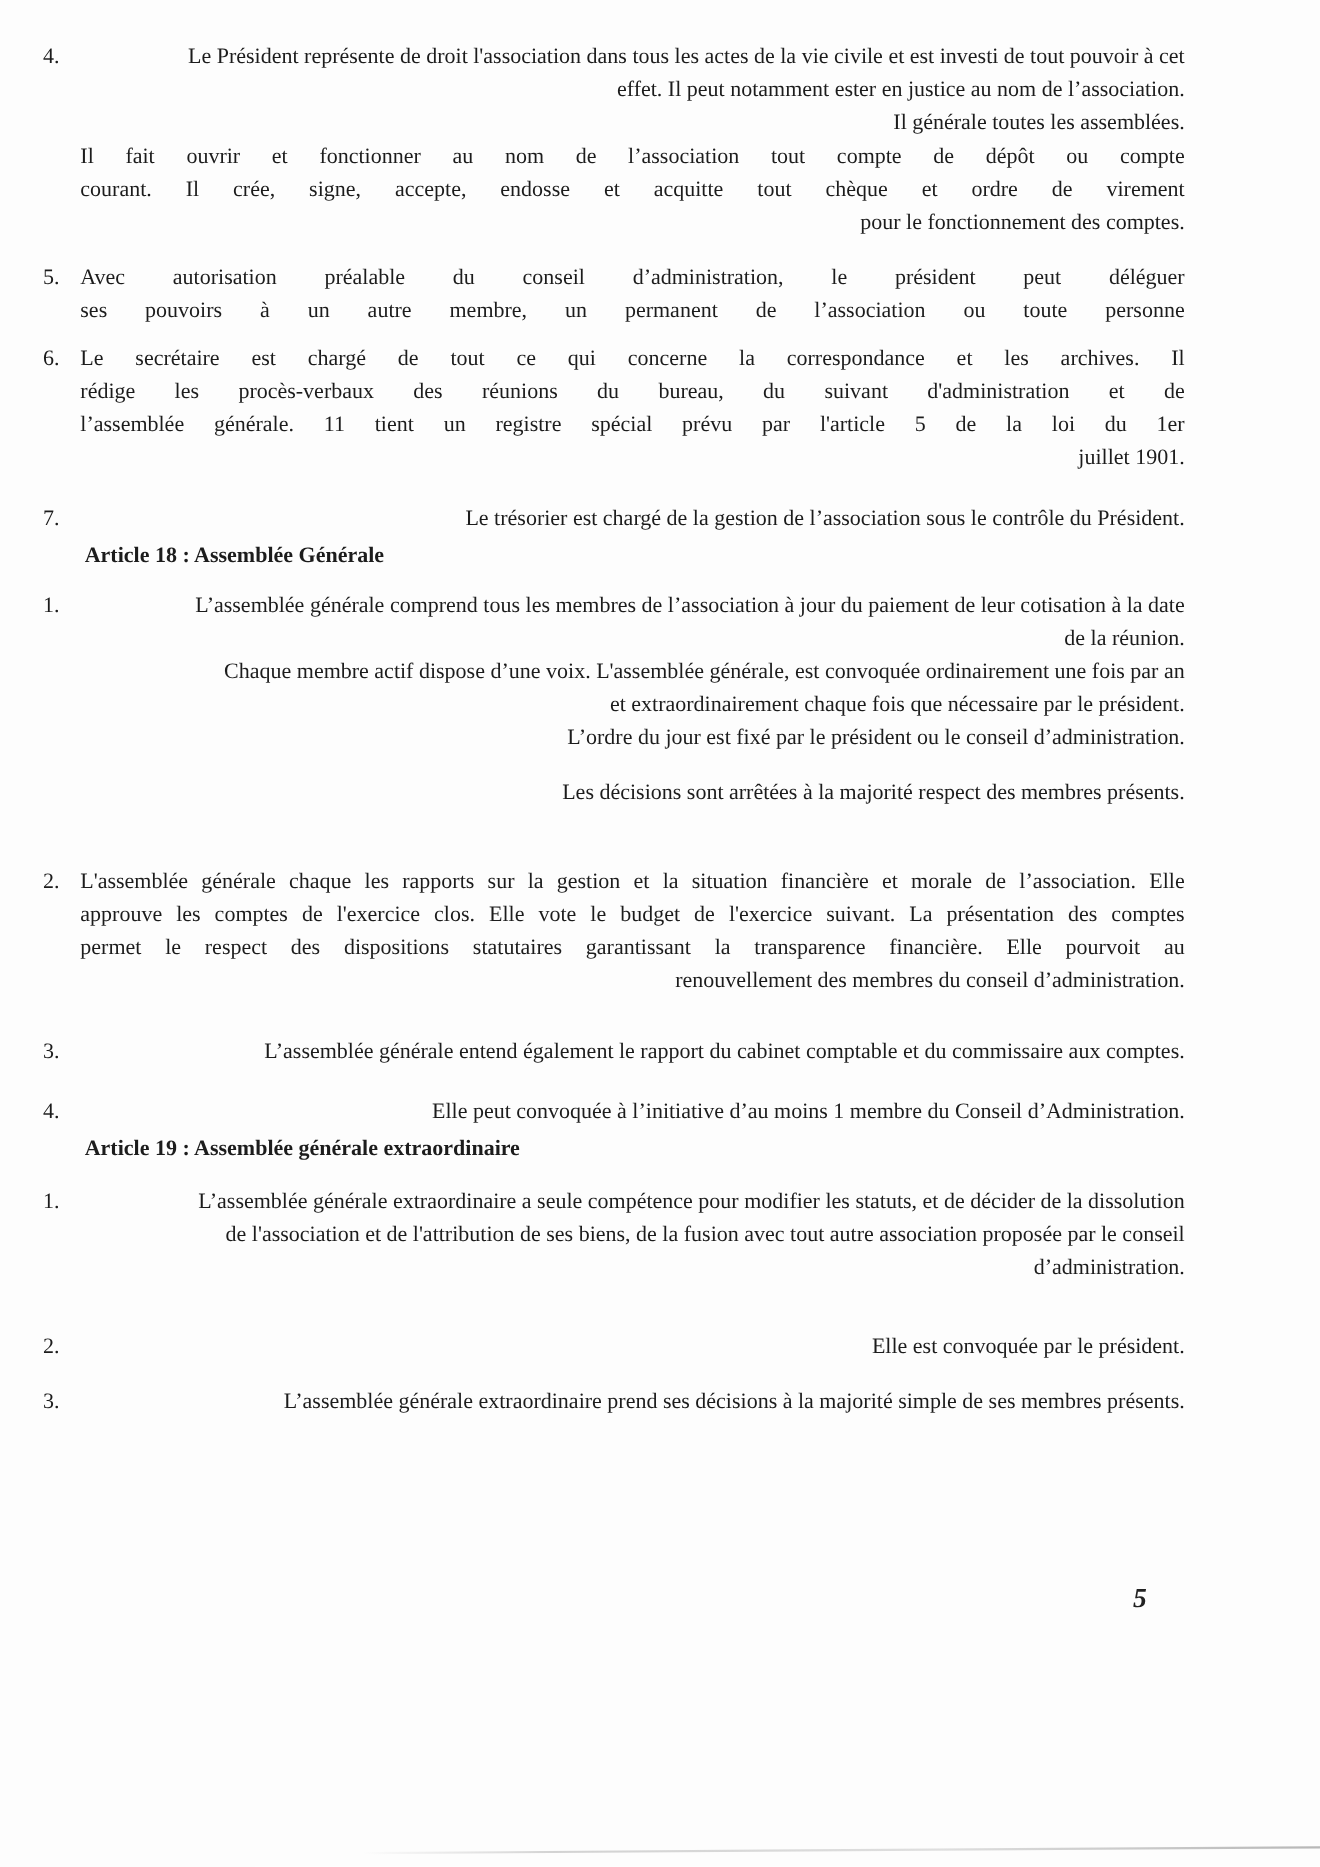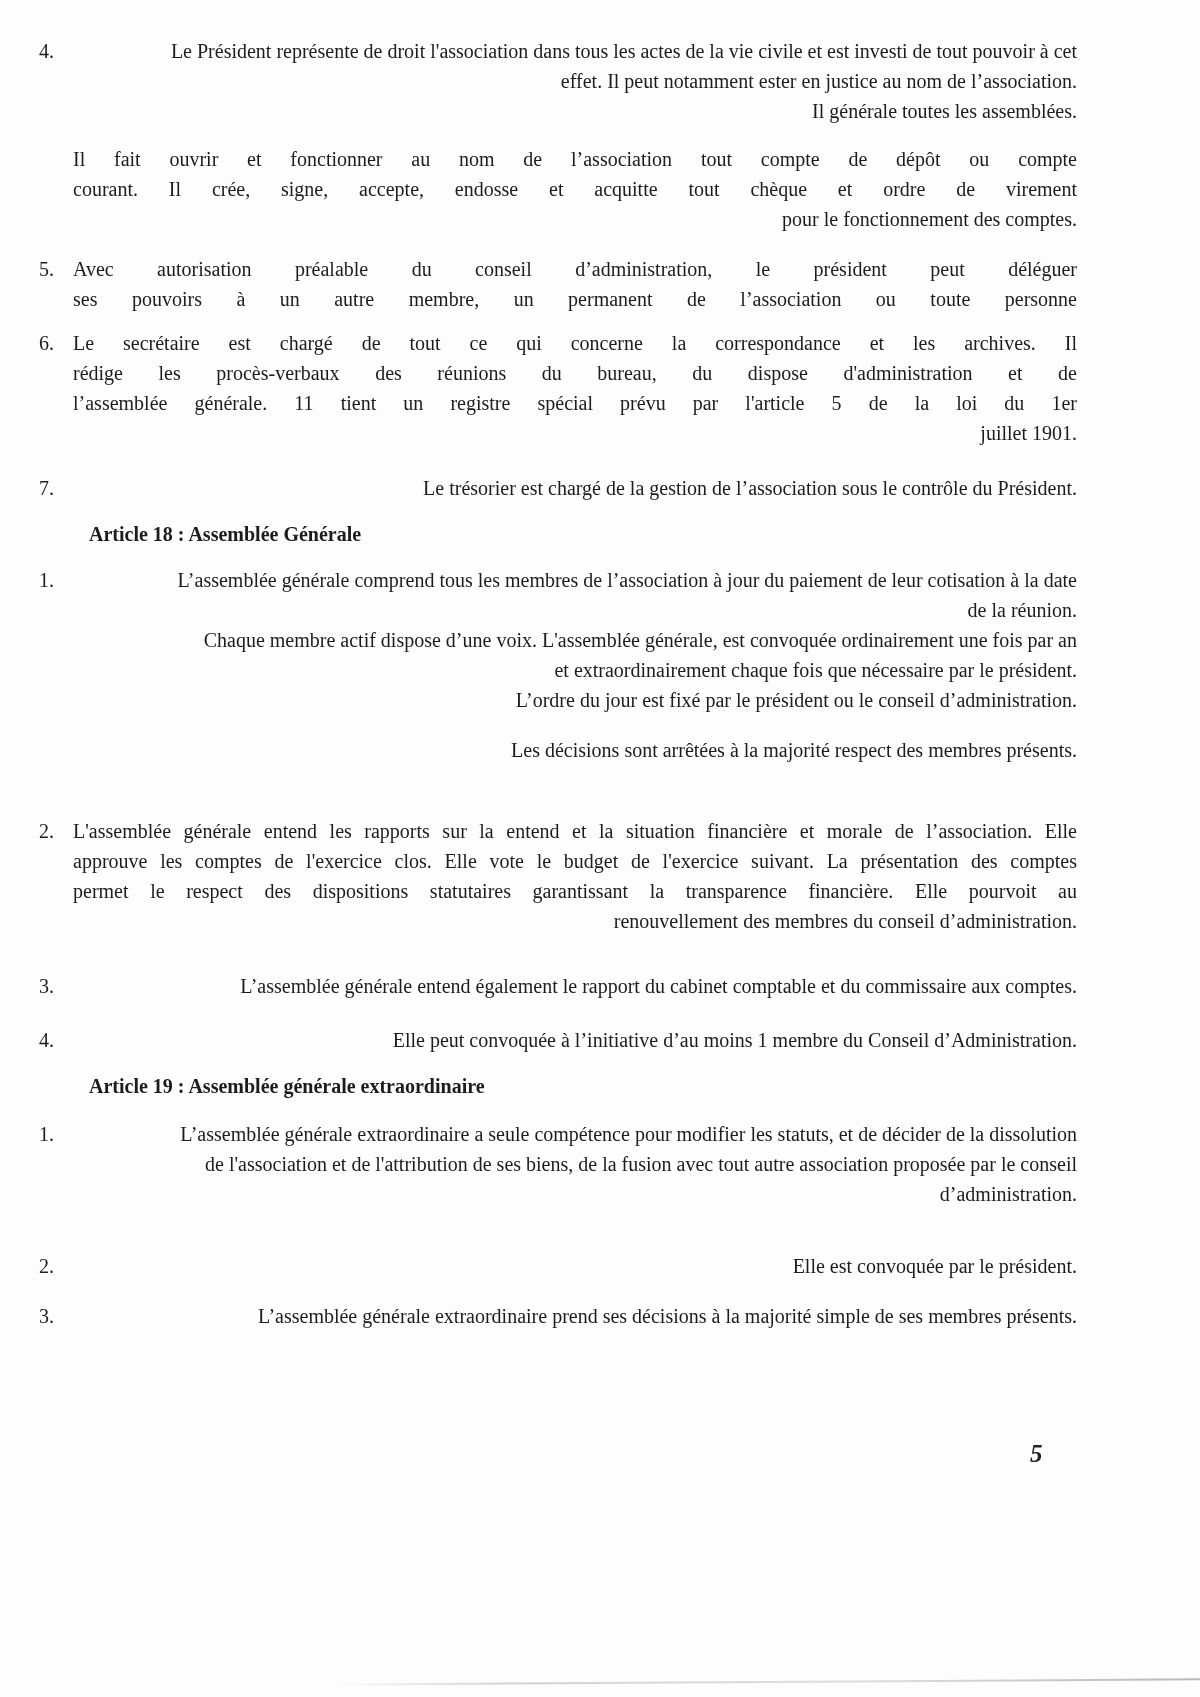--- a/index.html
+++ b/index.html
@@ -26,21 +26,21 @@
   .para { }
   .ln { line-height: 30px; white-space: nowrap; text-align: right; }
   .ln.j {
     white-space: normal;
     text-align: justify;
     text-align-last: justify;
   }
   h2.art {
     font-size: 20px;
     font-weight: bold;
-    margin: 16px;
+    margin: 4px;
     line-height: 30px;
   }
   .pagenum {
     position: absolute;
     left: 1030px;
     top: 1440px;
     font-style: italic;
     font-weight: bold;
     font-size: 25px;
     color: #222;
@@ -54,21 +54,21 @@
     background: linear-gradient(to right,
       rgba(190,190,190,0) 0%,
       rgba(175,175,175,0.55) 20%,
       rgba(185,185,185,0.45) 60%,
       rgba(160,160,160,0.75) 100%);
     transform: rotate(-0.35deg);
   }
   
   .mt14 { margin-top: 14px; }
   .mt15 { margin-top: 15px; }
-  .mt17 { margin-top: 18px; }
+  .mt17 { margin-top: 1px; }
   .mt18 { margin-top: 18px; }
   .mt20 { margin-top: 20px; }
   .mt24 { margin-top: 24px; }
   .mt25 { margin-top: 25px; }
   .mt35 { margin-top: 35px; }
   .mt42 { margin-top: 42px; }
   .mt51 { margin-top: 51px; }
   .mt65 { margin-top: 65px; }
 </style>
 </head>
@@ -97,21 +97,21 @@
       <div class="para">
           <div class="ln j">Avec autorisation préalable du conseil d’administration, le président peut déléguer</div>
           <div class="ln j">ses pouvoirs à un autre membre, un permanent de l’association ou toute personne</div>
         </div>
     </div>
 
     <div class="li mt14">
       <span class="num">6.</span>
       <div class="para">
           <div class="ln j">Le secrétaire est chargé de tout ce qui concerne la correspondance et les archives. Il</div>
-          <div class="ln j">rédige les procès-verbaux des réunions du bureau, du dispose d'administration et de</div>
+          <div class="ln j">rédige les procès-verbaux des réunions du bureau, du suivant d'administration et de</div>
           <div class="ln j">l’assemblée générale. 11 tient un registre spécial prévu par l'article 5 de la loi du 1er</div>
           <div class="ln">juillet 1901.</div>
         </div>
     </div>
 
     <div class="li mt25">
       <span class="num">7.</span>
       <div class="para">
           <div class="ln">Le trésorier est chargé de la gestion de l’association sous le contrôle du Président.</div>
         </div>
@@ -133,21 +133,21 @@
           <div class="ln">L’ordre du jour est fixé par le président ou le conseil d’administration.</div>
         </div>
       <div class="para mt20">
           <div class="ln">Les décisions sont arrêtées à la majorité respect des membres présents.</div>
         </div>
     </div>
 
     <div class="li mt51">
       <span class="num">2.</span>
       <div class="para">
-          <div class="ln j">L'assemblée générale entend les rapports sur la entend et la situation financière et morale de l’association. Elle</div>
+          <div class="ln j">L'assemblée générale chaque les rapports sur la gestion et la situation financière et morale de l’association. Elle</div>
           <div class="ln j">approuve les comptes de l'exercice clos. Elle vote le budget de l'exercice suivant. La présentation des comptes</div>
           <div class="ln j">permet le respect des dispositions statutaires garantissant la transparence financière. Elle pourvoit au</div>
           <div class="ln">renouvellement des membres du conseil d’administration.</div>
         </div>
     </div>
 
     <div class="li mt35">
       <span class="num">3.</span>
       <div class="para">
           <div class="ln">L’assemblée générale entend également le rapport du cabinet comptable et du commissaire aux comptes.</div>

